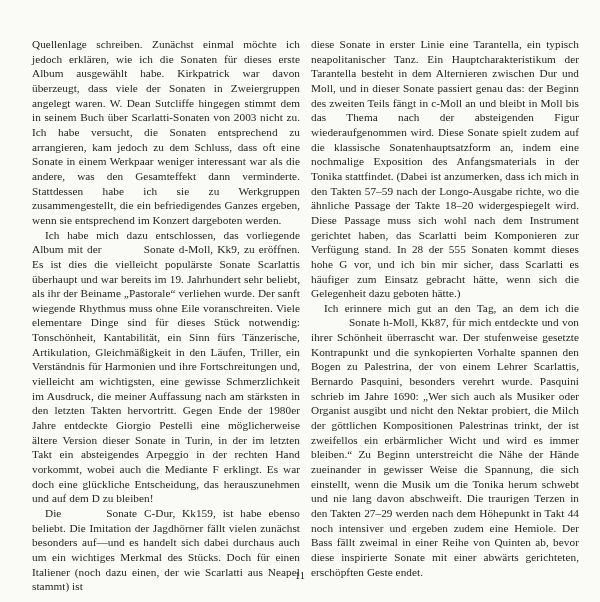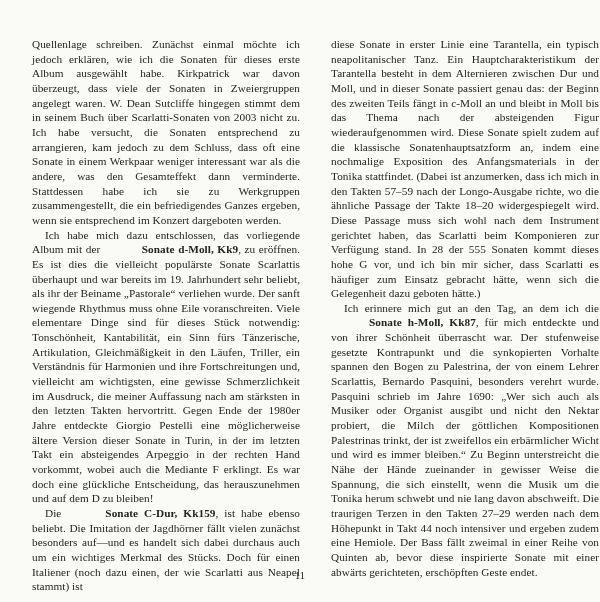--- a/index.html
+++ b/index.html
@@ -19,27 +19,27 @@
   .col {
     position: absolute;
     top: 37px;
     width: 268px;
     font-size: 11.25px;
     line-height: 14.66px;
     text-align: justify;
     letter-spacing: 0.05px;
   }
   .col-left  { left: 21px; margin-left: 11px; }
-  .col-right { left: 311px; margin-left: 20px; }
+  .col-right { left: 311px; }
   .para {
     margin: 0;
     padding: 0;
   }
   .para.indent { text-indent: 13px; }
-  .para b { font-weight: bold; padding-left: 38px; }
+  .para b { font-weight: normal; padding-left: 38px; }
   .page-number {
     position: absolute;
     top: 570px;
     left: 0;
     width: 600px;
     text-align: center;
     font-size: 10.5px;
     color: #26241f;
   }
 </style>

